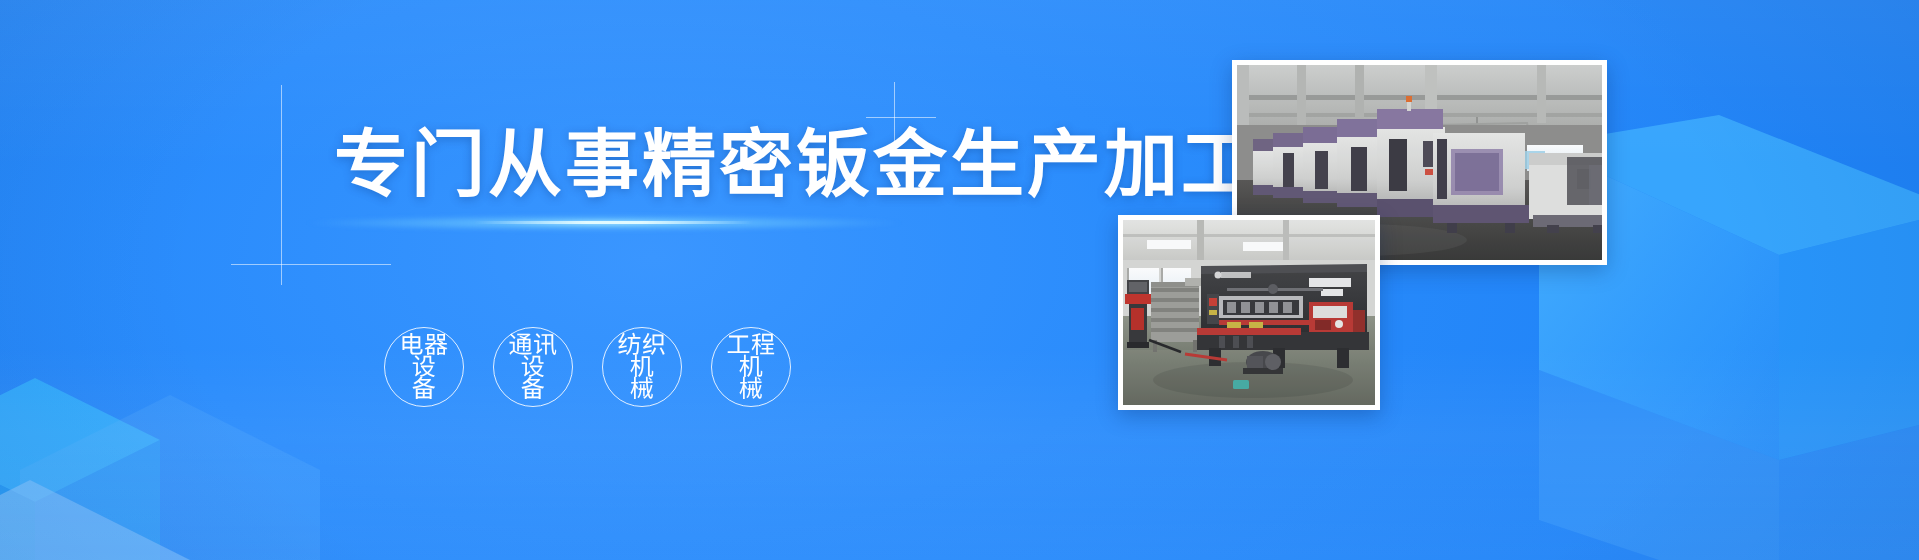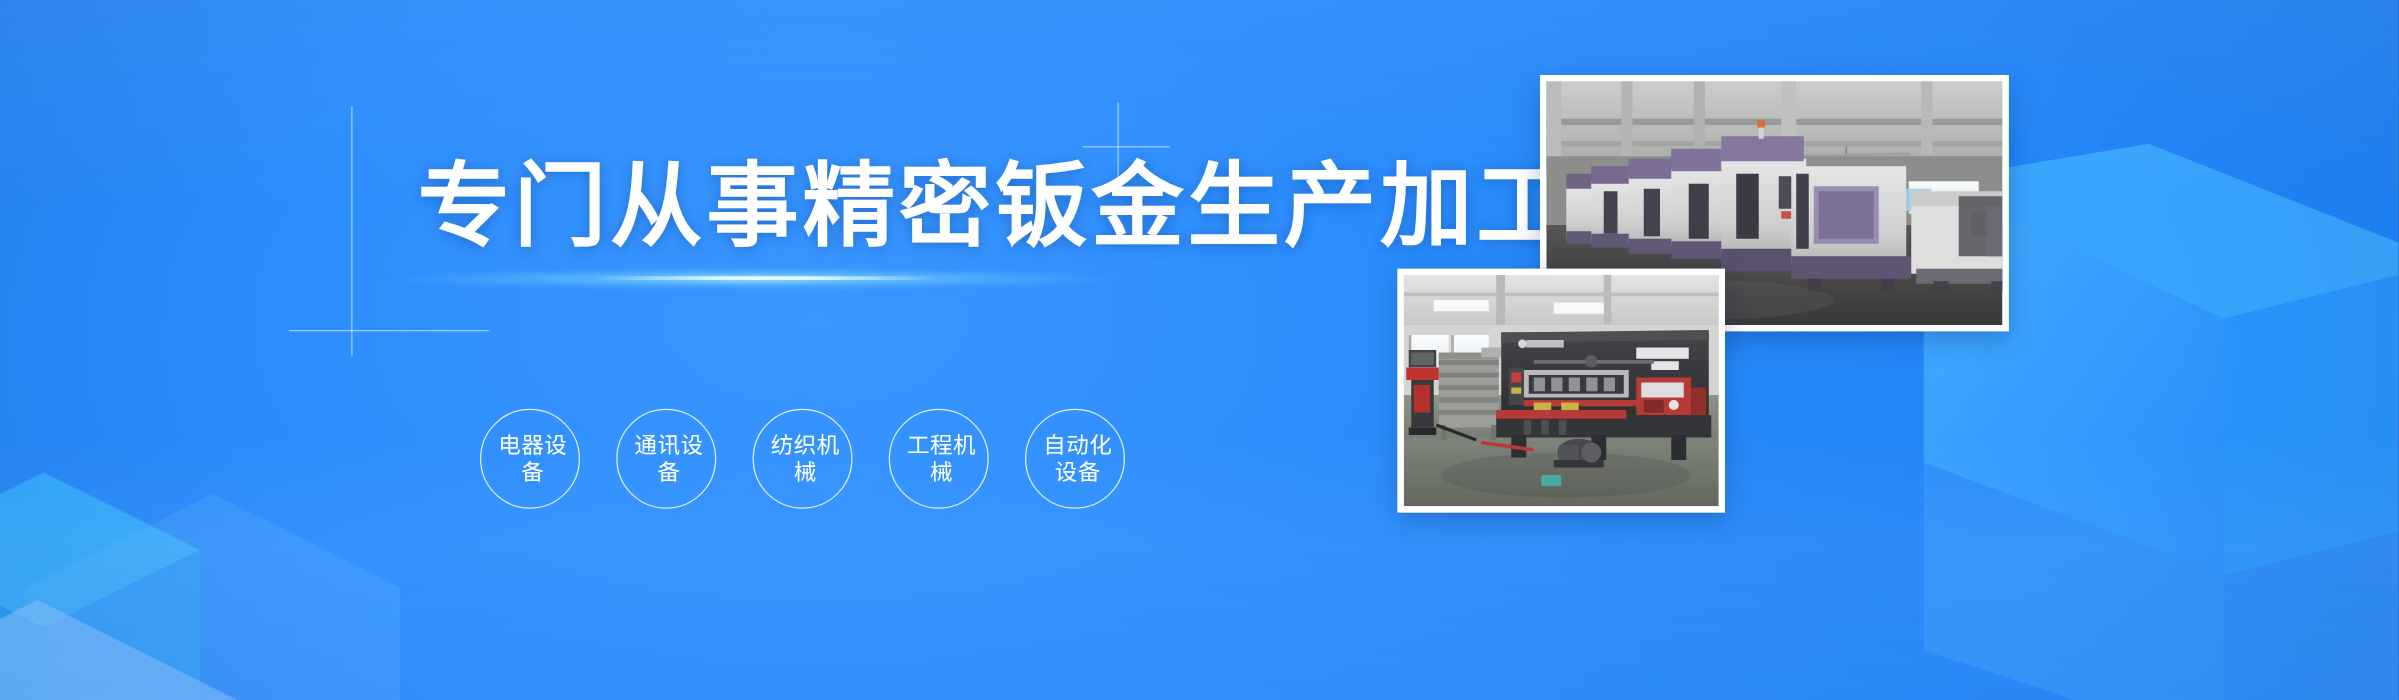--- a/index.html
+++ b/index.html
@@ -134,21 +134,21 @@
   .badge {
     width: 80px;
     height: 80px;
     border-radius: 50%;
     border: 1px solid rgba(255,255,255,0.85);
     display: flex;
     align-items: center;
     justify-content: flex-end;
     text-align: center;
     color: #ffffff;
-    font-size: 18px;
+    font-size: 24px;
     line-height: 22px;
     letter-spacing: 0.5px;
     padding: 0 9px;
   }
   .badge span { display: block; }
 
   
   .photo {
     position: absolute;
     border: 5px solid #ffffff;
@@ -272,26 +272,20 @@
         </div>
       </div>
 
       <div class="badge">
         <div>
           <span>工程机</span>
           <span>械</span>
         </div>
       </div>
 
-      <div class="badge">
-        <div>
-          <span>自动化</span>
-          <span>设备</span>
-        </div>
-      </div>
 
     </div>
   </div>
 
   <div class="photo photo-top">
     <svg class="photo-inner" viewBox="0 0 365 195" preserveAspectRatio="none">
       <defs>
         <linearGradient id="p1floor" x1="0" y1="0" x2="0" y2="1">
           <stop offset="0%" stop-color="#54514f"></stop>
           <stop offset="55%" stop-color="#3b3937"></stop>

